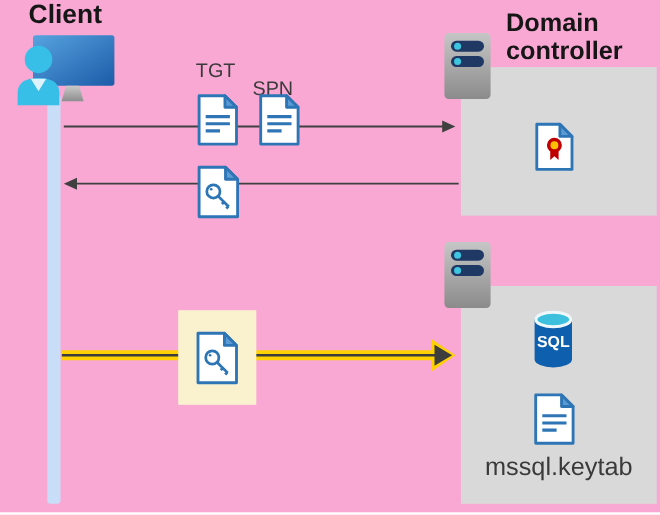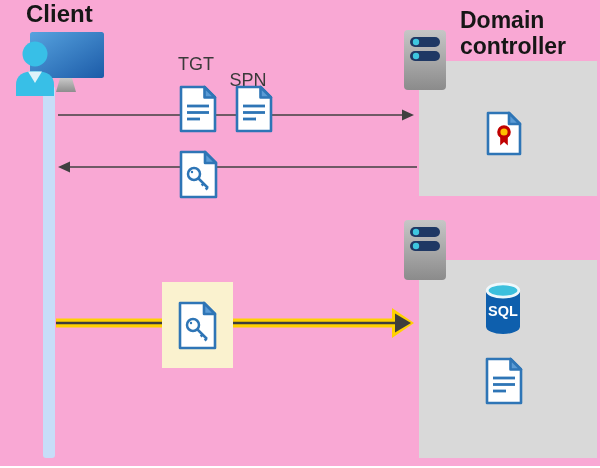--- a/index.html
+++ b/index.html
@@ -162,14 +162,15 @@
   <svg class="icon" style="left:484px;top:357px;" width="40" height="48" viewBox="0 0 40 48">
     <path d="M3 2 H26.5 L37 12.5 V46 H3 Z" fill="#fff" stroke="#2e75b6" stroke-width="2.6" stroke-linejoin="round"></path>
     <path d="M26.5 2 V12.5 H37 Z" fill="#5b9bd5" stroke="#2e75b6" stroke-width="2.6" stroke-linejoin="round"></path>
     <g stroke="#2e75b6" stroke-width="2.8">
       <line x1="9" y1="21" x2="31" y2="21"></line>
         <line x1="9" y1="27.5" x2="31" y2="27.5"></line>
         <line x1="9" y1="34" x2="22" y2="34"></line>
     </g>
   </svg>
 
+  <div class="abs keytab-label" style="left:419px;top:411px;width:178px;">mssql.keytab</div>
 
 </div>
 
 </body></html>

